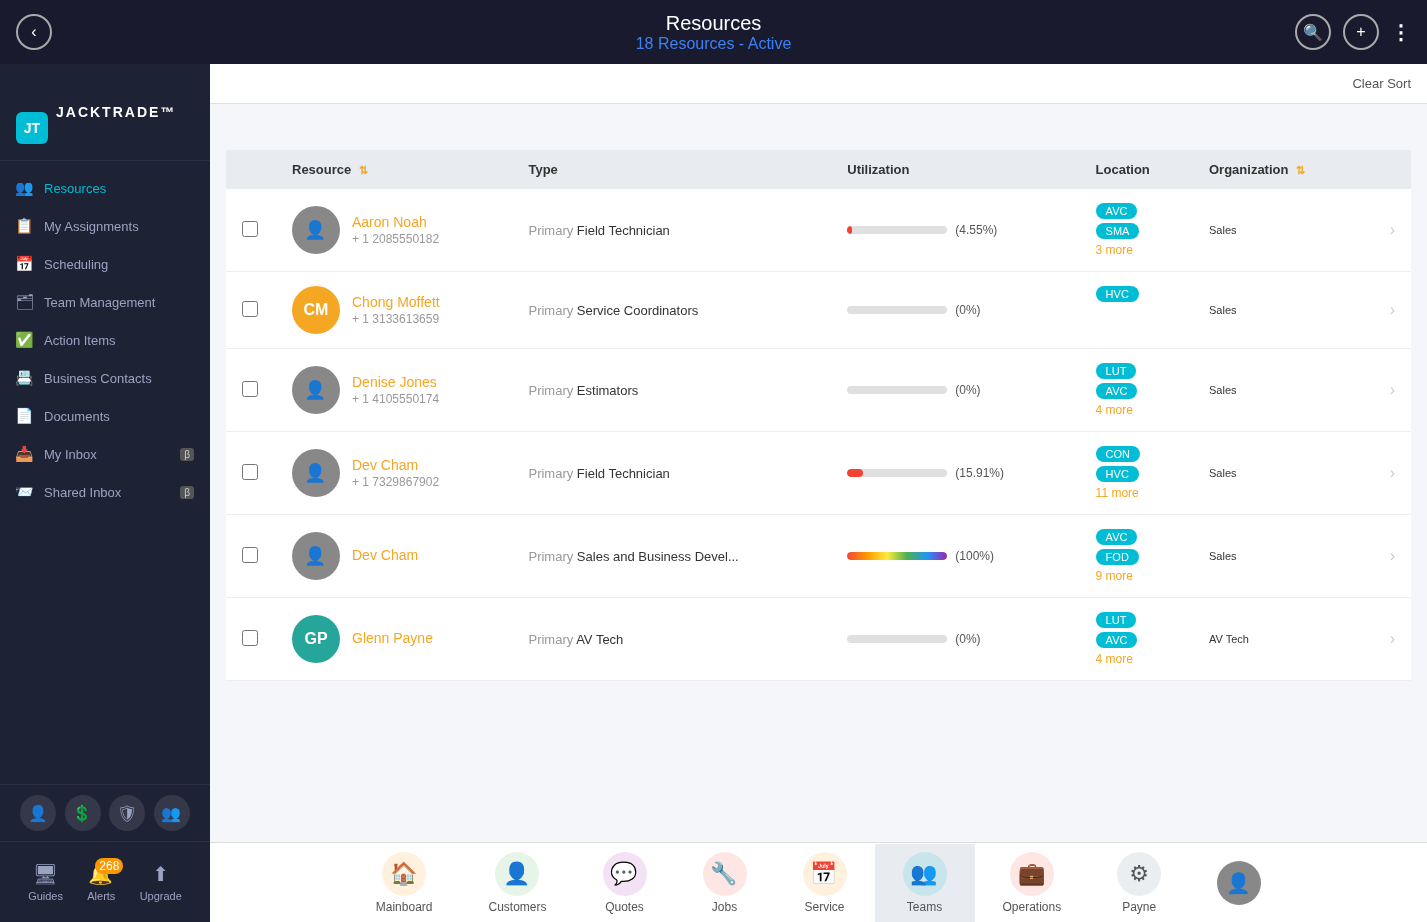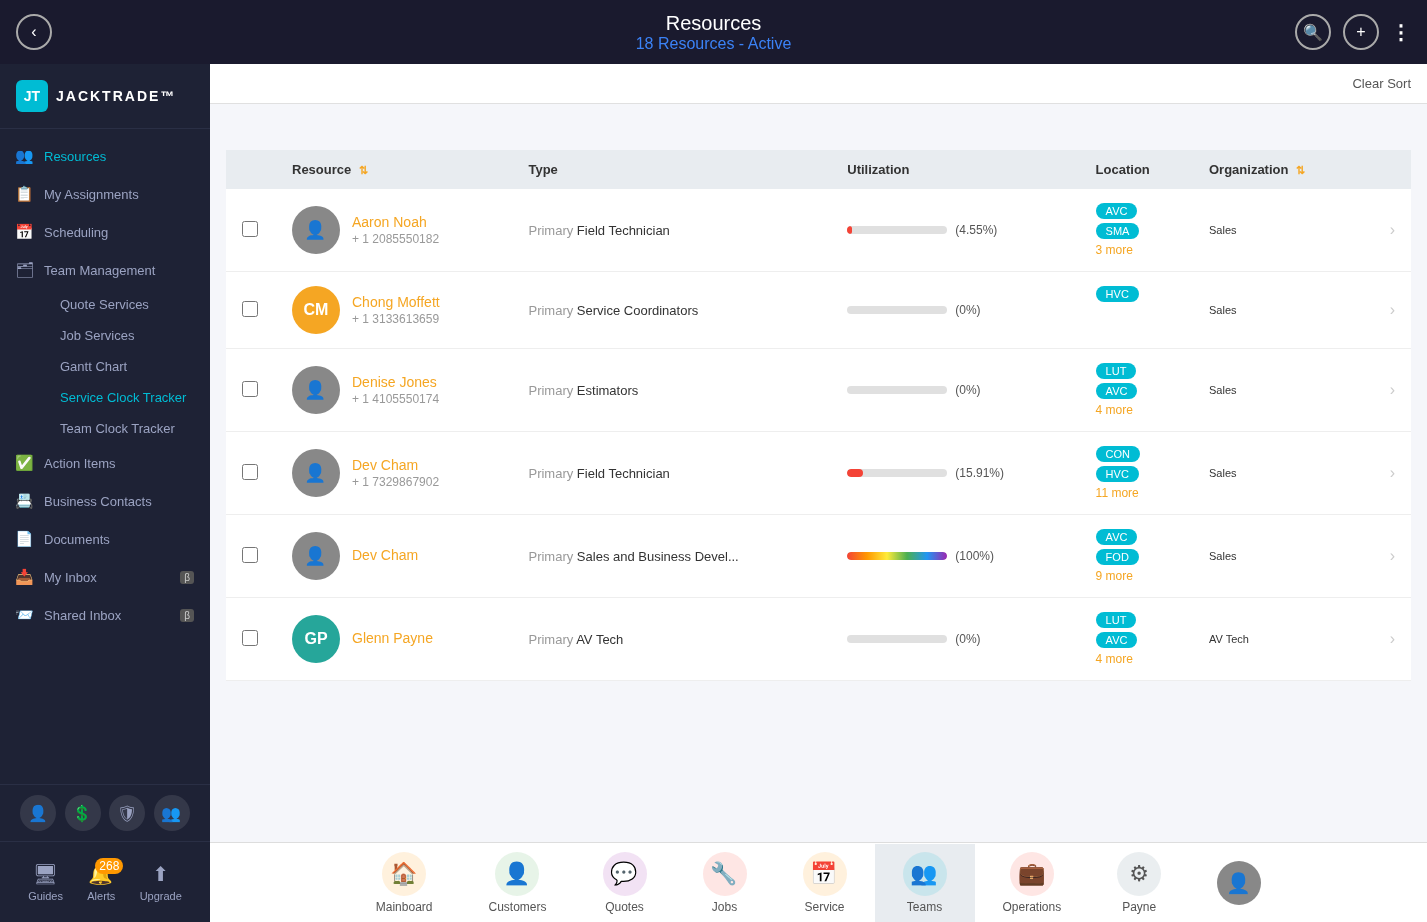--- a/index.html
+++ b/index.html
@@ -65,21 +65,21 @@
       display: flex;
       align-items: center;
       gap: 8px;
       border-bottom: 1px solid #2a2f45;
     }
     .sidebar-logo .logo-icon {
       width: 32px; height: 32px;
       background: #00bcd4;
       border-radius: 6px;
       display: flex; align-items: center; justify-content: center;
-      color: white; font-weight: bold; font-size: 14px;
+      color: white; font-weight: bold; font-size: 14px; margin-top: 32px;
     }
     .sidebar-logo .logo-text { color: white; font-size: 14px; font-weight: 600; letter-spacing: 2px; }
 
     .sidebar-nav { flex: 1; padding: 8px 0; }
     .sidebar-item {
       display: flex;
       align-items: center;
       gap: 10px;
       padding: 10px 16px;
       color: #9ba3c2;
@@ -321,37 +321,20 @@
       </div>
       <div class="sidebar-item">
         <span class="s-icon">📅</span>
         <span>Scheduling</span>
       </div>
       <div class="sidebar-item">
         <span class="s-icon">🗂</span>
         <span>Team Management</span>
       </div>
 
-      <div class="sidebar-sub">
-        <div class="sidebar-item">
-          <span>Quote Services</span>
-        </div>
-        <div class="sidebar-item">
-          <span>Job Services</span>
-        </div>
-        <div class="sidebar-item">
-          <span>Gantt Chart</span>
-        </div>
-        <div class="sidebar-item active-sub" style="color:#00bcd4;">
-          <span>Service Clock Tracker</span>
-        </div>
-        <div class="sidebar-item">
-          <span>Team Clock Tracker</span>
-        </div>
-      </div>
 
       <div class="sidebar-item">
         <span class="s-icon">✅</span>
         <span>Action Items</span>
       </div>
       <div class="sidebar-item">
         <span class="s-icon">📇</span>
         <span>Business Contacts</span>
       </div>
       <div class="sidebar-item">

